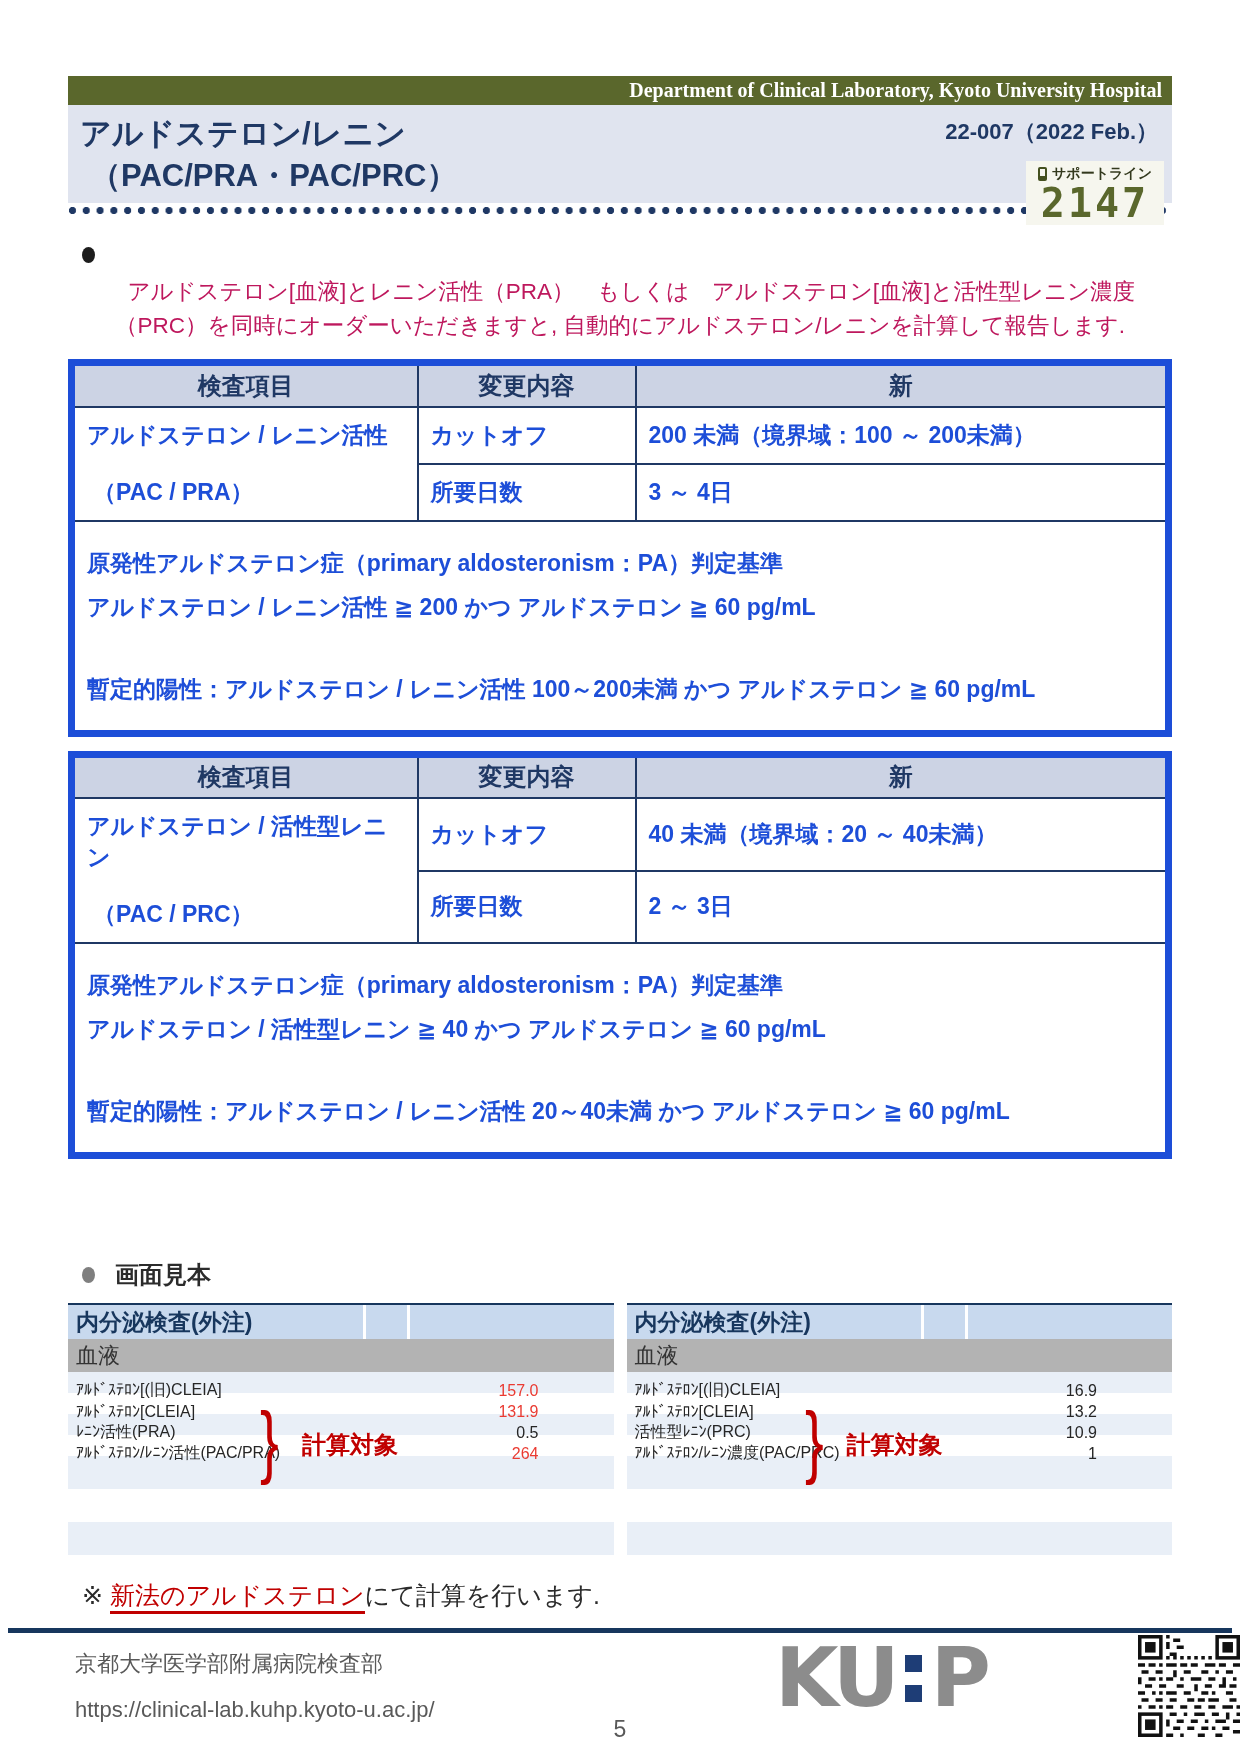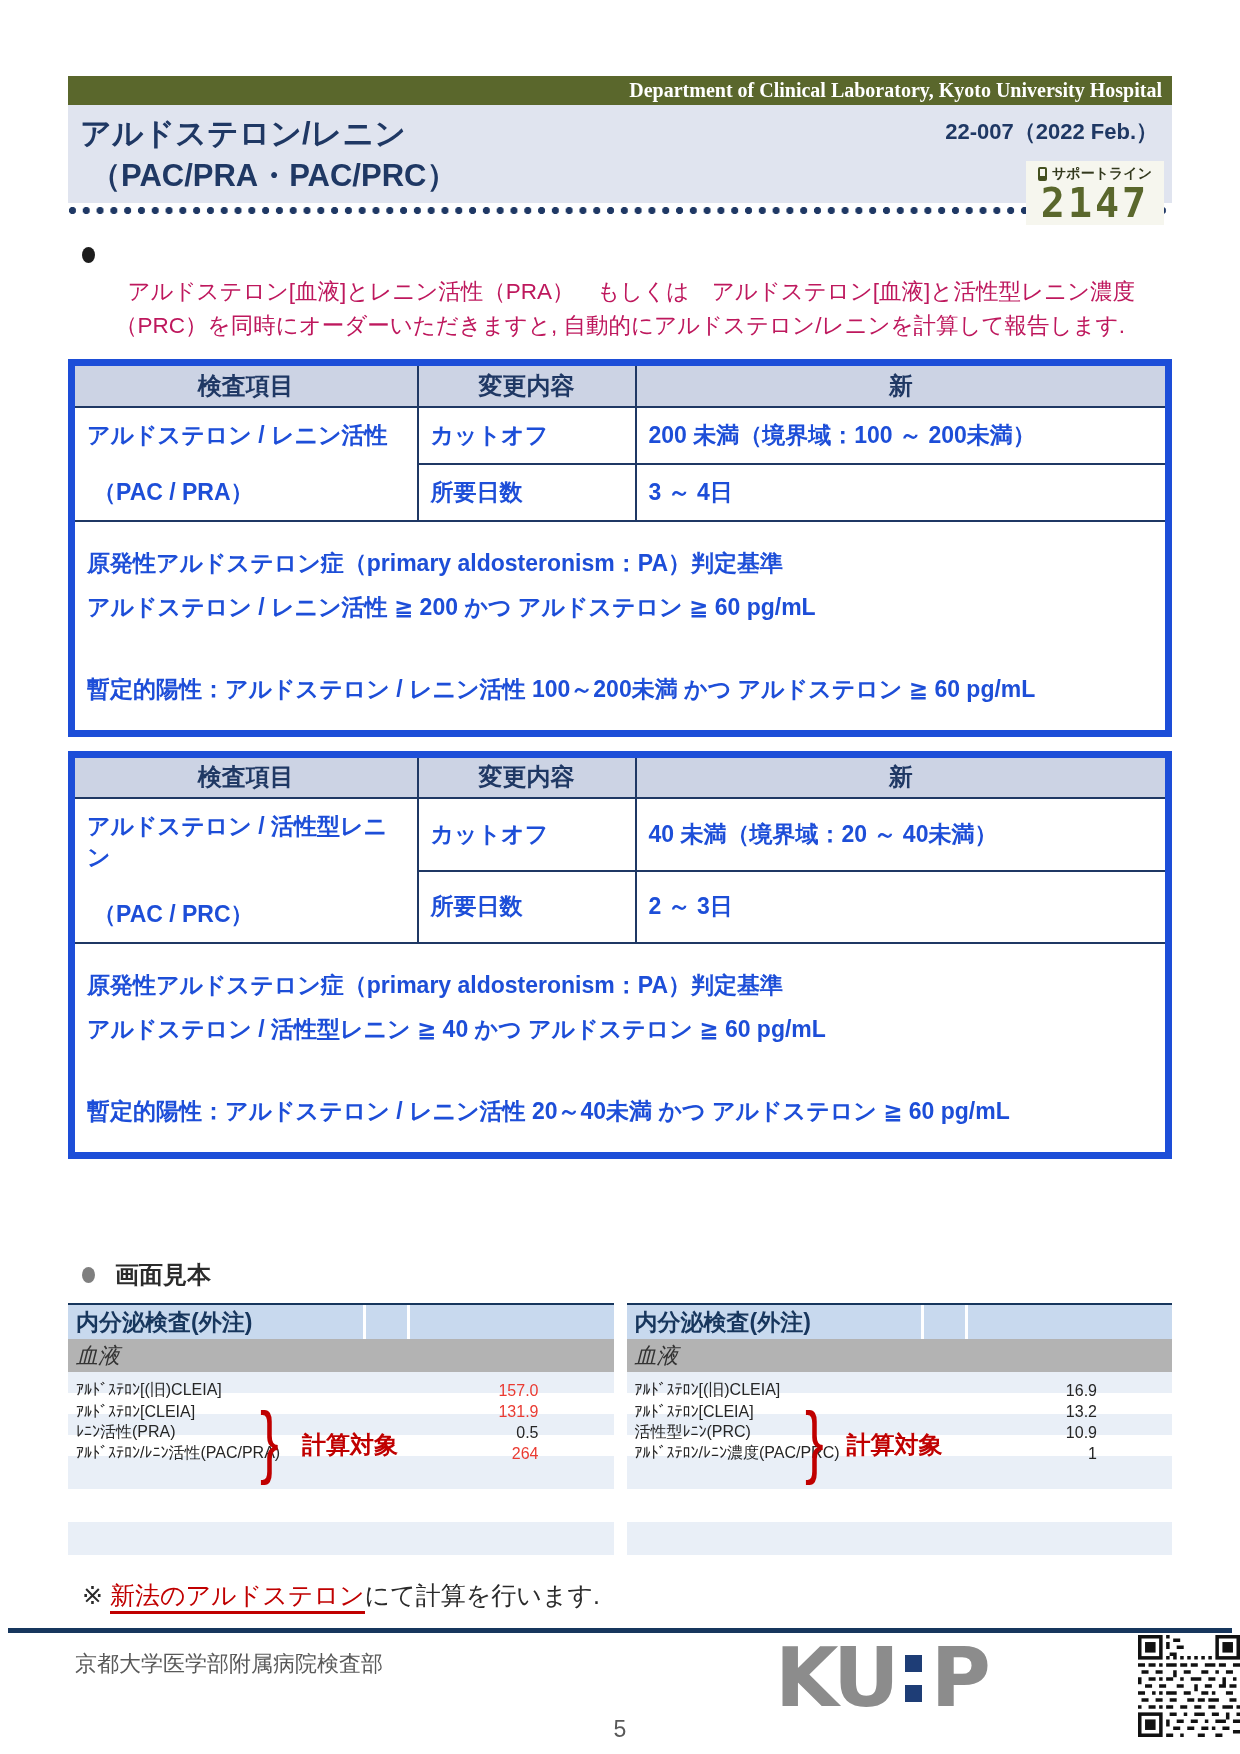--- a/index.html
+++ b/index.html
@@ -53,21 +53,21 @@
   .criteria-gap { height:24px; }
 
   
   .sample-heading { margin-top:100px; }
   .samples { display:flex; gap:13px; margin-top:12px; }
   .panel { position:relative; width:546px; }
   .p-head { display:flex; height:36px; background:#c8d9ee; border-top:2px solid #17365d; align-items:center; }
   .p-head .ph-main { flex:1; padding-left:8px; color:#17365d; font-weight:bold; font-size:23px; }
   .p-head .ph-c1 { width:44px; height:100%; border-left:3px solid #fff; }
   .p-head .ph-c2 { width:207px; height:100%; border-left:3px solid #fff; }
-  .p-sub { height:33px; background:#b3b3b3; color:#333; font-size:22px; line-height:33px; padding-left:8px;font-style:italic; }
+  .p-sub { height:33px; background:#b3b3b3; color:#333; font-size:22px; line-height:33px; padding-left:8px; }
   .p-row { height:21px; display:flex; align-items:center; justify-content:space-between;
            font-size:16px; padding:16px 75px 0 8px; color:#262626; }
   .p-row.pale, .p-empty.pale { background:#e9eff7; }
   .p-empty { height:33px; }
   .val.red { color:#ea3b32; }
   .brace { position:absolute; color:#c00000; font-size:80px; line-height:76px; font-weight:normal;
            transform:scaleX(0.7); transform-origin:left center; top:100px; }
   .panel-left .brace { left:192px; }
   .panel-right .brace { left:178px; }
   .calc-label { position:absolute; top:126px; color:#c00000; font-weight:bold; font-size:24px; }
@@ -248,20 +248,21 @@
     </div>
 
     <div class="note">
       <span>※ </span><span class="red-underline">新法のアルドステロン</span><span>にて計算を行います.</span>
     </div>
   </div>
 
   <div class="rule-navy"></div>
   <div class="footer">
     <p>京都大学医学部附属病院検査部</p>
+    <p>https://clinical-lab.kuhp.kyoto-u.ac.jp/</p>
 
     <div class="kuhp-logo">
       <span class="ltr">KU</span>
       <span class="kuhp-colon">
           <span></span>
           <span></span>
         </span>
       <span class="ltr">P</span>
     </div>
 

